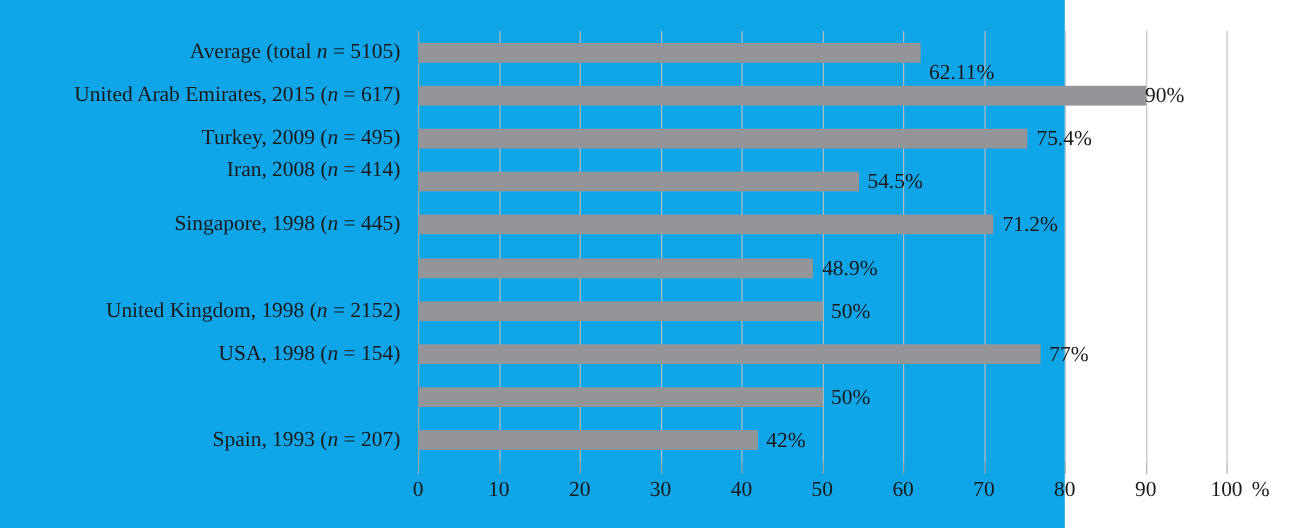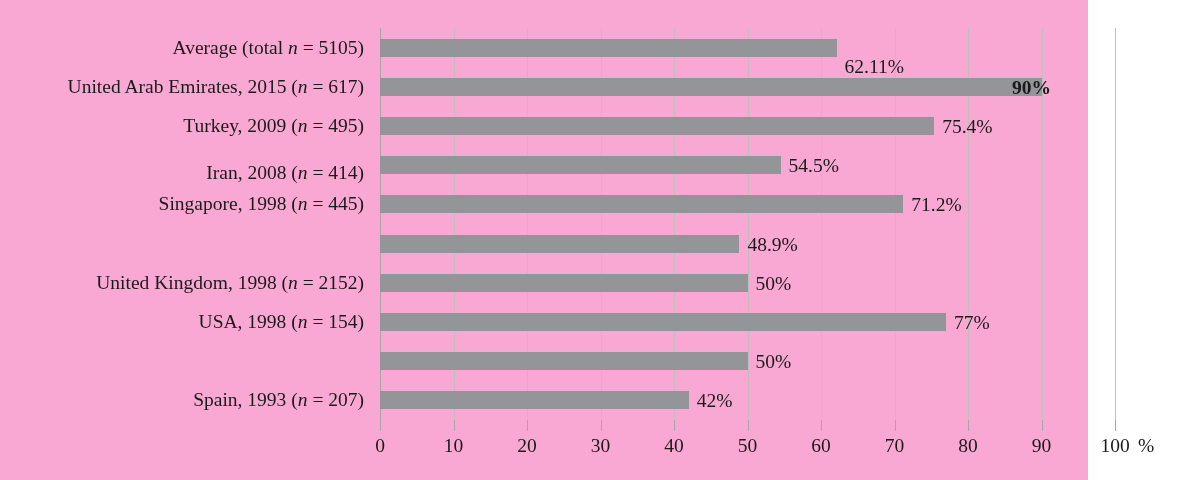--- a/index.html
+++ b/index.html
@@ -10,23 +10,23 @@
   body {
     width: 1180px;
     height: 480px;
     font-family: "Liberation Serif", "DejaVu Serif", serif;
     color: #1a1a1a;
     overflow: hidden;
   }
 
   #chart-root {
     position: relative;
-    width: 1088px;
+    width: 968px;
     height: 480px;
-    background: #f9a8d4;
+    background: #0ea5e9;
   }
 
   
   .cat-labels {
     position: absolute;
     left: 0;
     top: 28px;
     width: 372px;
     height: 392px;
   }
@@ -111,21 +111,21 @@
 </style>
 </head>
 <body>
 
 <div id="chart-root">
 
   <div class="cat-labels">
       <div class="cat-label" style="top: 9.6px;"><span>Average (total </span><span class="ital">n</span><span> = 5105)</span></div>
       <div class="cat-label" style="top: 48.8px;"><span>United Arab Emirates, 2015 (</span><span class="ital">n</span><span> = 617)</span></div>
       <div class="cat-label" style="top: 88px;"><span>Turkey, 2009 (</span><span class="ital">n</span><span> = 495)</span></div>
-      <div class="cat-label" style="top: 135px;"><span>Iran, 2008 (</span><span class="ital">n</span><span> = 414)</span></div>
+      <div class="cat-label" style="top: 117px;"><span>Iran, 2008 (</span><span class="ital">n</span><span> = 414)</span></div>
       <div class="cat-label" style="top: 166.4px;"><span>Singapore, 1998 (</span><span class="ital">n</span><span> = 445)</span></div>
       <div class="cat-label" style="top: 244.8px;"><span>United Kingdom, 1998 (</span><span class="ital">n</span><span> = 2152)</span></div>
       <div class="cat-label" style="top: 284px;"><span>USA, 1998 (</span><span class="ital">n</span><span> = 154)</span></div>
       <div class="cat-label" style="top: 362.4px;"><span>Spain, 1993 (</span><span class="ital">n</span><span> = 207)</span></div>
     </div>
 
   <div class="plot">
     <div class="axis-line"></div>
   <div class="gridline" style="left: 0px; background: rgb(166, 166, 166);"></div>
       <div class="gridline" style="left: 73.5px;"></div>
@@ -134,21 +134,21 @@
       <div class="gridline" style="left: 294px;"></div>
       <div class="gridline" style="left: 367.5px;"></div>
       <div class="gridline" style="left: 441px;"></div>
       <div class="gridline" style="left: 514.5px;"></div>
       <div class="gridline" style="left: 588px;"></div>
       <div class="gridline" style="left: 661.5px;"></div>
       <div class="gridline" style="left: 735px;"></div>
       <div class="bar" style="left: 0px; width: 456.508px; top: 10.6px; background: rgb(148, 149, 153);"></div>
       <span class="bar-value" style="left: 464.508px; top: 29px;">62.11%</span>
       <div class="bar" style="left: 0px; width: 661.5px; top: 49.8px; background: rgb(148, 149, 153);"></div>
-      <span class="bar-value" style="left: 632px; top: 49.8px; font-weight: bold;">90%</span>
+      <span class="bar-value" style="left: 661px; top: 49.8px;">90%</span>
       <div class="bar" style="left: 0px; width: 554.19px; top: 89px; background: rgb(148, 149, 153);"></div>
       <span class="bar-value" style="left: 562.19px; top: 89px;">75.4%</span>
       <div class="bar" style="left: 0px; width: 400.575px; top: 128.2px; background: rgb(148, 149, 153);"></div>
       <span class="bar-value" style="left: 408.575px; top: 128.2px;">54.5%</span>
       <div class="bar" style="left: 0px; width: 523.32px; top: 167.4px; background: rgb(148, 149, 153);"></div>
       <span class="bar-value" style="left: 531.32px; top: 167.4px;">71.2%</span>
       <div class="bar" style="left: 0px; width: 359.415px; top: 206.6px; background: rgb(148, 149, 153);"></div>
       <span class="bar-value" style="left: 367.415px; top: 206.6px;">48.9%</span>
       <div class="bar" style="left: 0px; width: 367.5px; top: 245.8px; background: rgb(148, 149, 153);"></div>
       <span class="bar-value" style="left: 375.5px; top: 245.8px;">50%</span>

